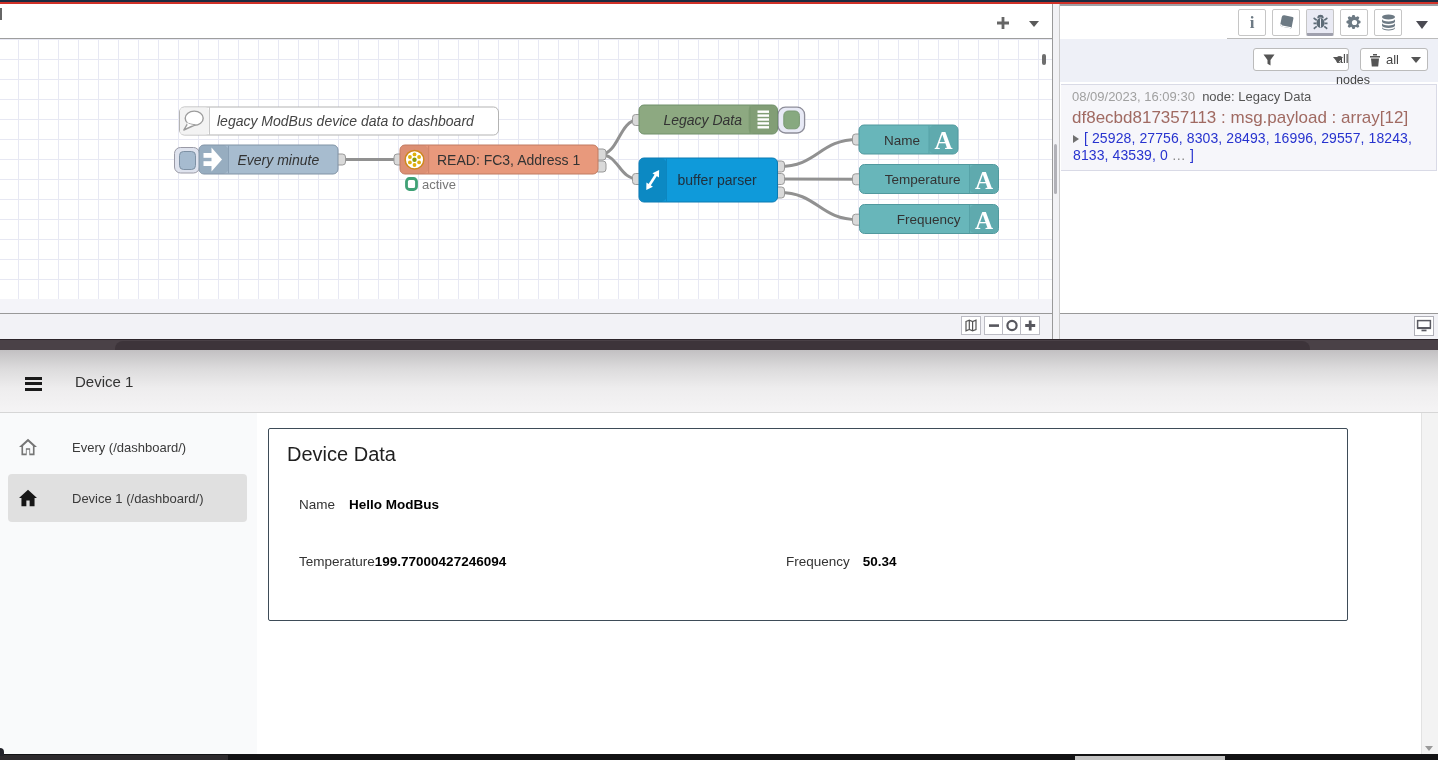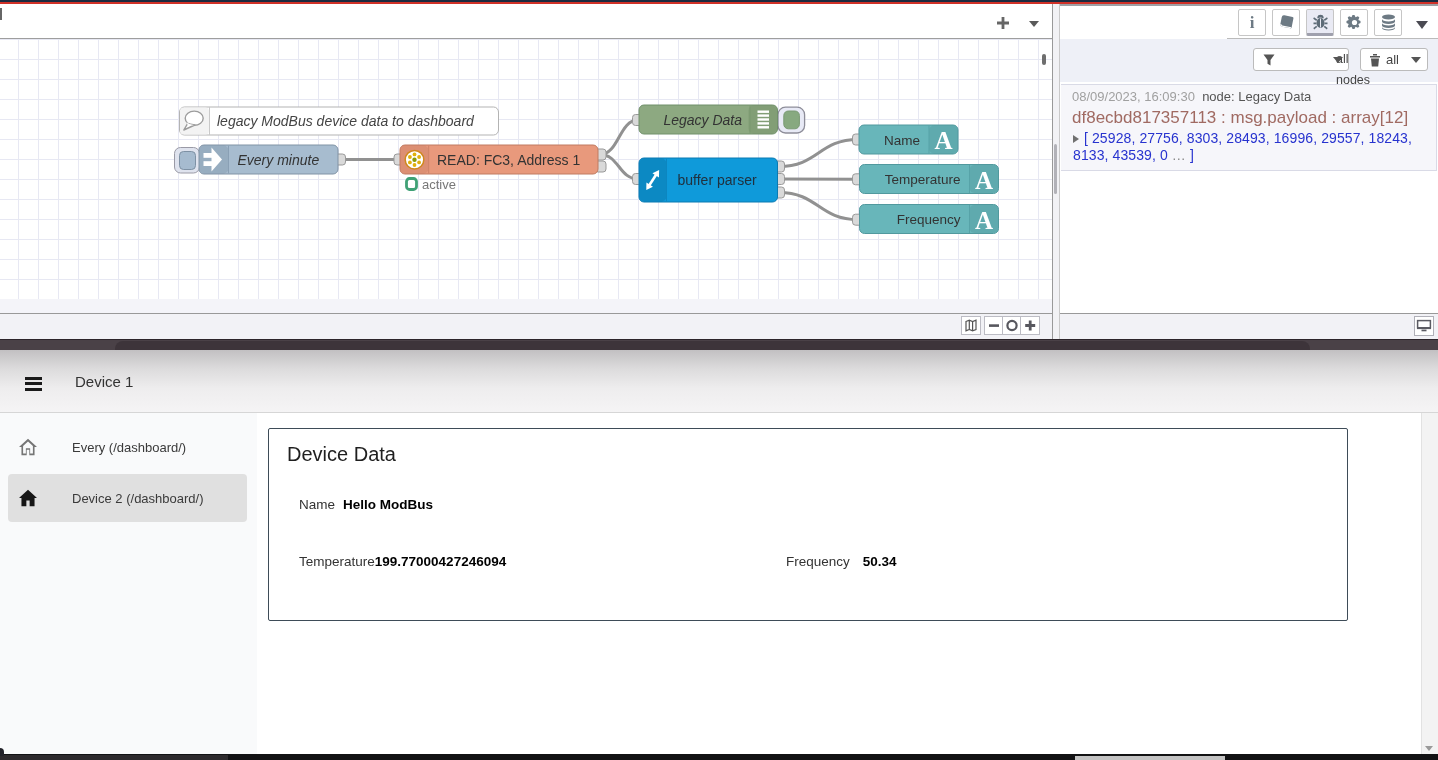--- a/index.html
+++ b/index.html
@@ -313,26 +313,26 @@
   <div class="abs" id="dtitle">Device 1</div>
   <div class="abs" id="dside">
     <div class="abs" id="dsel"></div>
     <svg style="position:absolute;left:18px;top:25px;" width="20" height="18" viewBox="0 0 24 22">
       <path d="M12,4.4 l6,5.4 V19 h-3.4 v-6.5 H9.4 V19 H6 V9.8 Z M12,1 L1,11 h3 v10 h6.4 v-6.5 h3.2 V21 H20 V11 h3 Z" fill="#757575"></path>
     </svg>
     <div class="sitext" style="top:27px;">Every (/dashboard/)</div>
     <svg style="position:absolute;left:18px;top:76px;" width="20" height="18" viewBox="0 0 24 22">
       <path d="M10,21 v-7 h4 v7 h6 V11 h3 L12,1 1,11 h3 v10 z" fill="#161616"></path>
     </svg>
-    <div class="sitext" style="top:78px;">Device 2 (/dashboard/)</div>
+    <div class="sitext" style="top:78px;">Device 1 (/dashboard/)</div>
   </div>
   <div class="abs" id="dmain"></div>
   <div class="abs" id="card">
     <div class="abs" id="cardtitle">Device Data</div>
-    <div class="abs" style="left:30px;top:66px;"><span class="lbl">Name</span><span class="val" style="margin-left:8px;">Hello ModBus</span></div>
+    <div class="abs" style="left:30px;top:66px;"><span class="lbl">Name</span><span class="val" style="margin-left:14px;">Hello ModBus</span></div>
     <div class="abs" style="left:30px;top:123px;"><span class="lbl">Temperature</span><span class="val" style="">199.77000427246094</span></div>
     <div class="abs" style="left:517px;top:123px;"><span class="lbl">Frequency</span><span class="val" style="margin-left:13px;">50.34</span></div>
   </div>
   <div class="abs" id="dscroll"></div>
   <div class="abs" id="dscrollarrow"></div>
   <div class="abs" id="botbar"></div>
   <div class="abs" style="left:0;top:755px;width:228px;height:5px;background:#2d2a2d;"></div>
   <div class="abs" style="left:1075px;top:756px;width:150px;height:4px;background:#c3c3c3;"></div>
   <div class="abs" id="botcorner"></div>
 </div>

